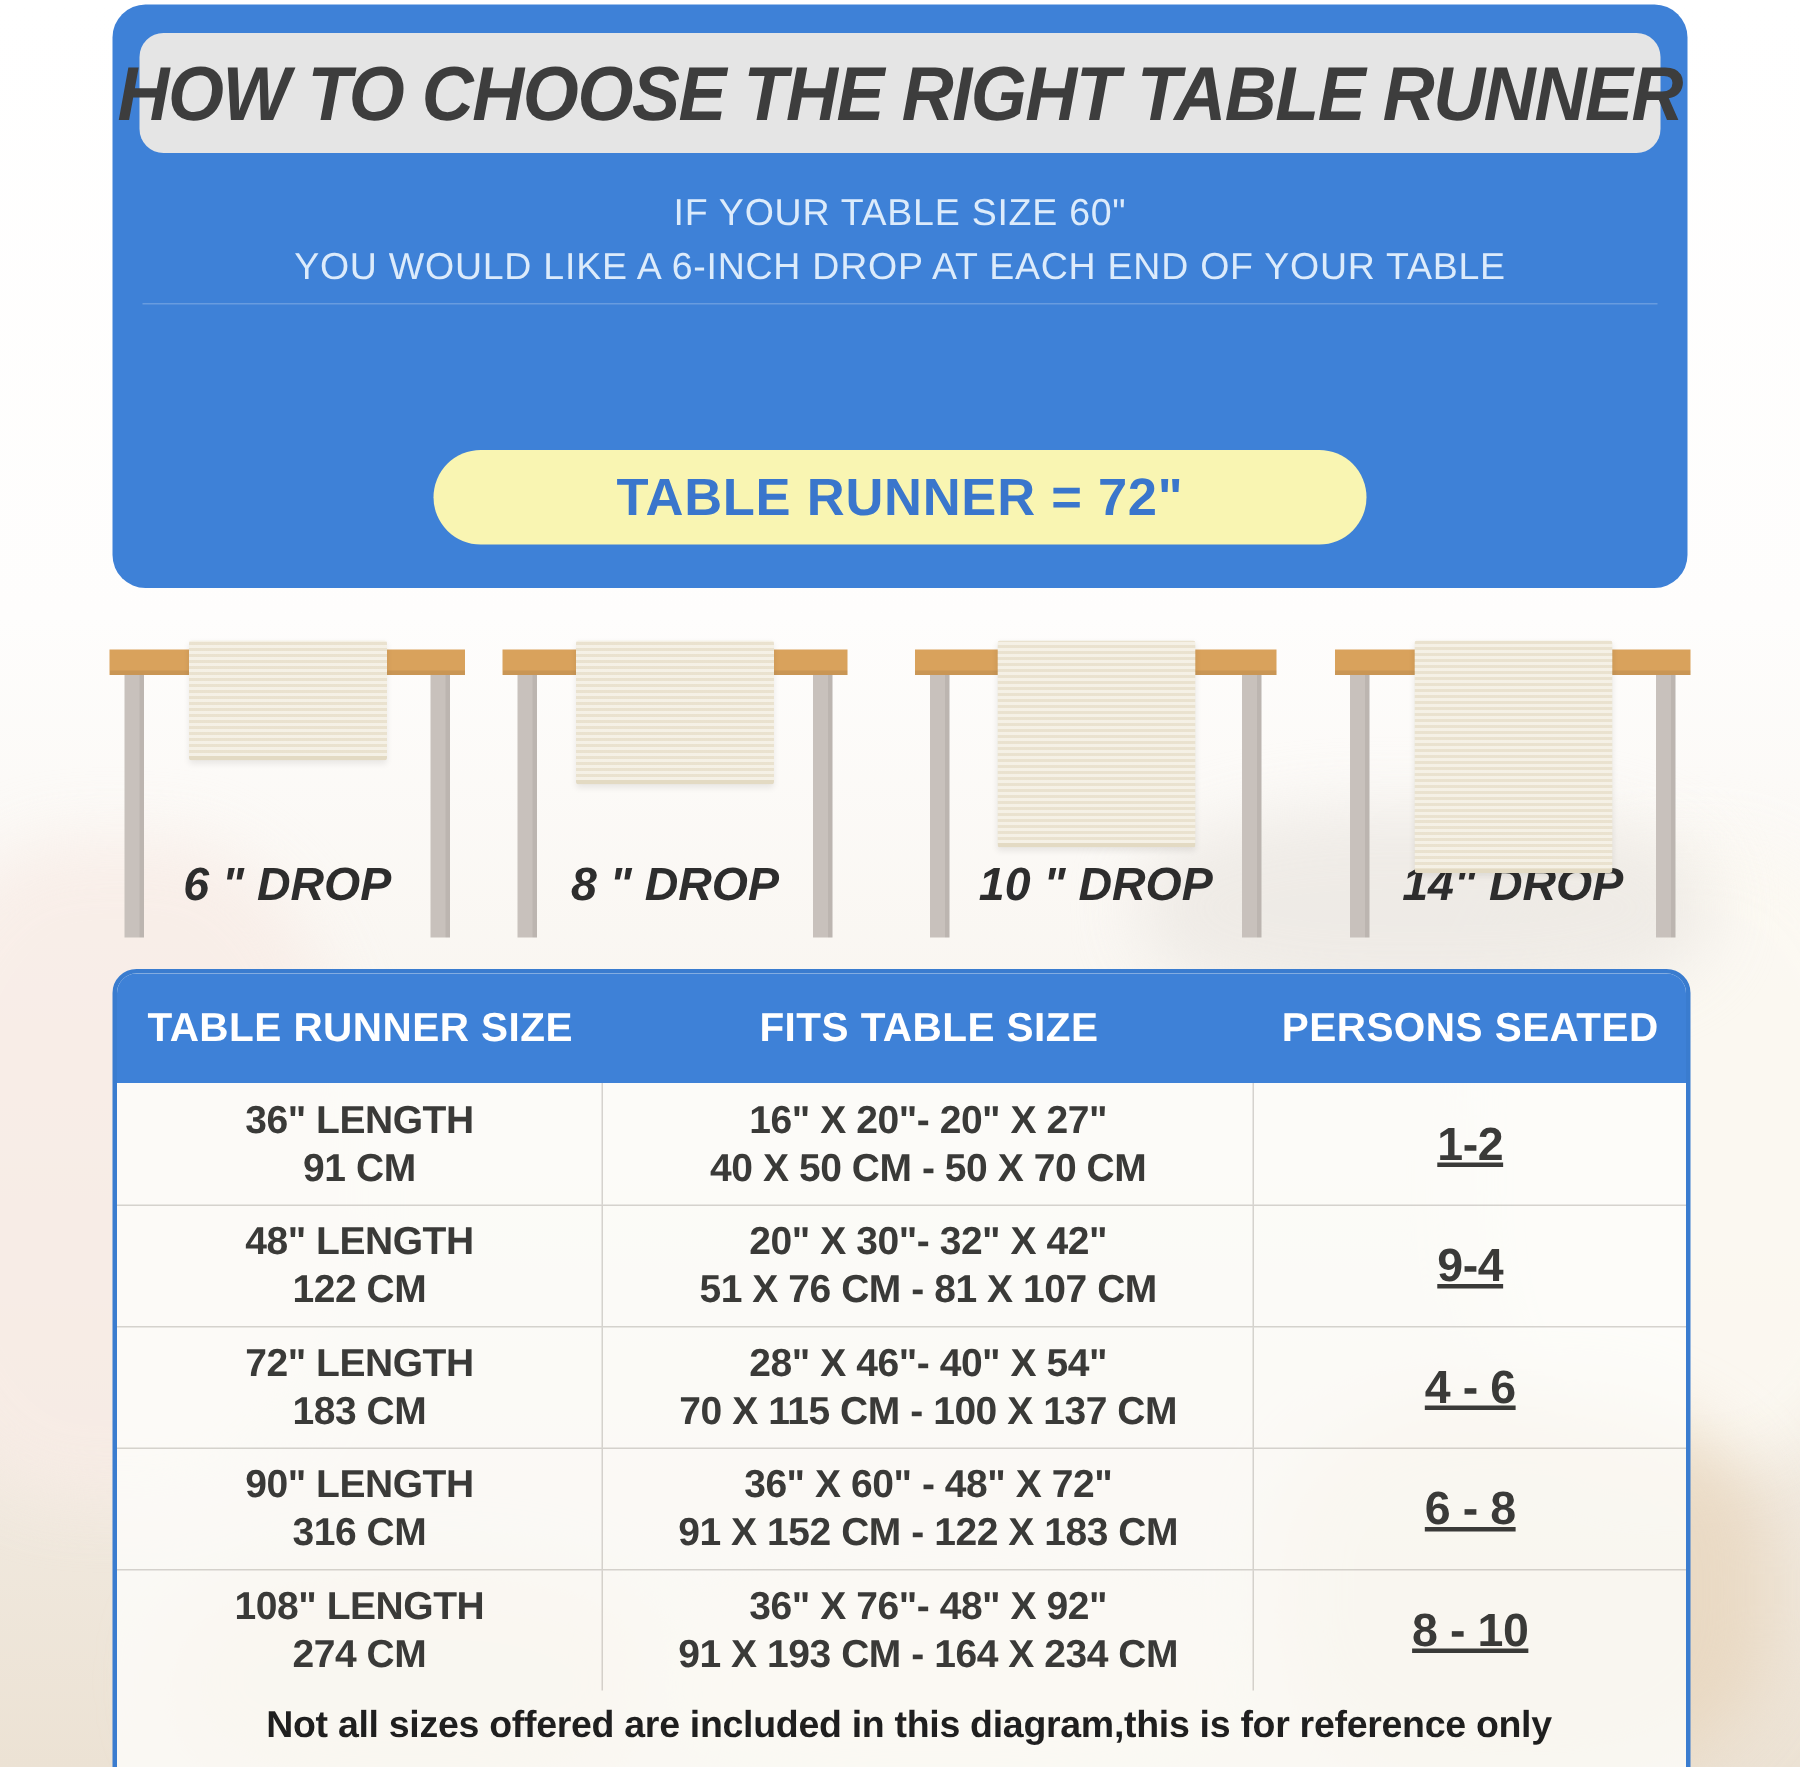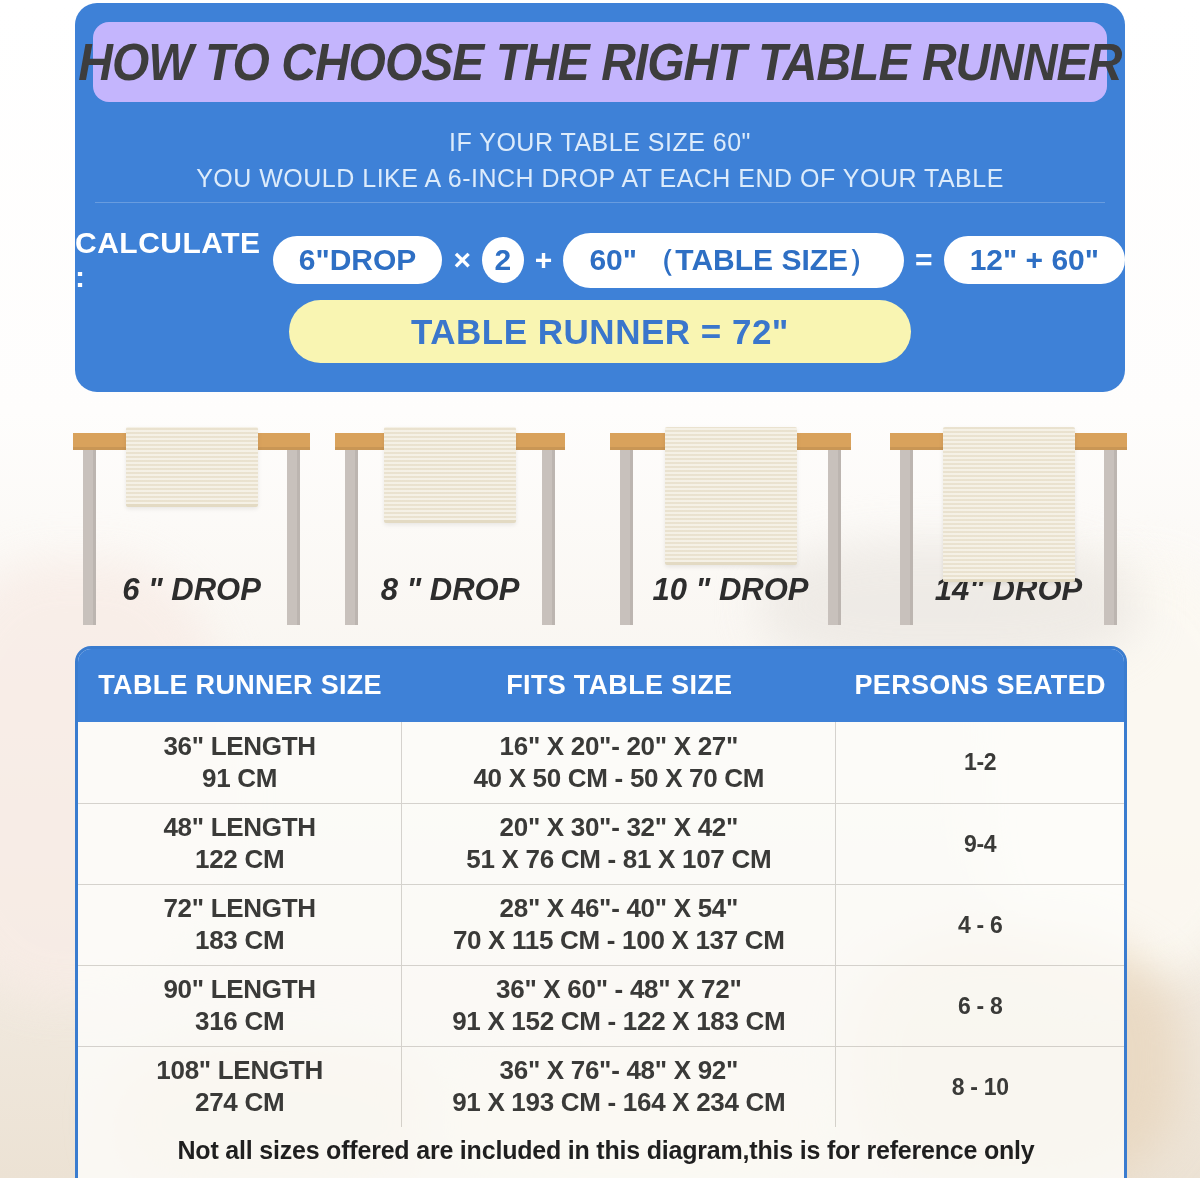--- a/index.html
+++ b/index.html
@@ -16,21 +16,21 @@
   .blob-chairs-l { left:110px;  top:1040px; width:330px; height:160px; background:#e9d6bd; opacity:.6; }
   .blob-mid      { left:420px;  top:1050px; width:420px; height:150px; background:#f3e9d2; opacity:.55; }
   .blob-gray     { left:760px;  top:540px; width:380px; height:130px; background:#ece8e3; opacity:.8; }
 
   
   .banner { position:absolute; left:75px; top:3px; width:1050px; height:389px;
             background:#3e81d7; border-radius:22px; }
   .banner-seam { position:absolute; left:20px; right:20px; top:199px; height:1px;
                  background:rgba(255,255,255,0.22); }
   .title-box { position:absolute; left:18px; right:18px; top:19px; height:80px;
-               background:#c4b5fd; border-radius:16px; display:flex; align-items:center; justify-content:center; }
+               background:#e5e5e5; border-radius:16px; display:flex; align-items:center; justify-content:center; }
   .title-box span { font-size:51px; font-weight:800; font-style:italic; color:#3d3d3d;
                     letter-spacing:-1px; white-space:nowrap; transform:scaleX(0.94); }
   .subtitle { position:absolute; left:0; right:0; text-align:center; color:#dcebfb;
               font-size:25px; font-weight:500; letter-spacing:.5px; }
   .subtitle.s1 { top:125px; }
   .subtitle.s2 { top:161px; }
   .calc-row { position:absolute; left:0; right:0; top:230px; height:54px;
               display:flex; align-items:center; justify-content:center; gap:11px; }
   .calc-label { color:#ffffff; font-size:30px; font-weight:800; letter-spacing:.5px; }
   .pill { background:#ffffff; color:#2e6fc4; font-weight:800; font-size:30px;
@@ -64,21 +64,21 @@
                background:rgba(253,252,250,0.82); }
   .size-head { display:flex; height:73px; background:#3e81d7; align-items:center; }
   .hcell { color:#ffffff; font-weight:800; font-size:27px; text-align:center; letter-spacing:.3px; }
   .c1 { width:31%; } .c2 { width:41.5%; } .c3 { width:27.5%; }
   .size-row { display:flex; height:81px; align-items:center; }
   .size-row + .size-row { border-top:1px solid rgba(150,145,138,0.38); }
   .bcell { text-align:center; color:#3a3a38; font-weight:700; font-size:26px; line-height:1.22;
            letter-spacing:-0.3px; align-self:stretch; display:flex; flex-direction:column; justify-content:center; }
   .bcell.c1 { border-right:1px solid rgba(150,145,138,0.38); }
   .bcell.c2 { border-right:1px solid rgba(150,145,138,0.38); }
-  .bcell.c3 { font-size:23px; }
+  .bcell.c3 { font-size:31px;text-decoration:underline; }
 
   .note { position:absolute; left:0; right:0; top:1136px; text-align:center;
           font-size:25px; font-weight:700; color:#1f1f1f; letter-spacing:-0.2px;padding-left:12px; }
 </style>
 </head>
 <body>
 
 <div class="screen">
 
   <div class="bg-blob blob-pink"></div>
@@ -88,30 +88,20 @@
   <div class="bg-blob blob-chairs-l"></div>
   <div class="bg-blob blob-mid"></div>
 
   <div class="banner">
     <div class="title-box">
       <span>HOW TO CHOOSE THE RIGHT TABLE RUNNER</span>
     </div>
     <div class="subtitle s1">IF YOUR TABLE SIZE 60"</div>
     <div class="subtitle s2">YOU WOULD LIKE A 6-INCH DROP AT EACH END OF YOUR TABLE</div>
     <div class="banner-seam"></div>
-    <div class="calc-row">
-      <span class="calc-label">CALCULATE :</span>
-      <span class="pill">6"DROP</span>
-      <span class="op">×</span>
-      <span class="circle">2</span>
-      <span class="op">+</span>
-      <span class="pill">60" （TABLE SIZE）</span>
-      <span class="op">=</span>
-      <span class="pill">12" + 60"</span>
-    </div>
     <div class="total-pill">TABLE RUNNER = 72"</div>
   </div>
 
   <div class="figs">
 
     <div class="fig" style="left:-2px; width:237px;">
       <div class="fig-top"></div>
       <div class="leg l"></div>
       <div class="leg r"></div>
       <div class="runner" style="height:80px;"></div>

